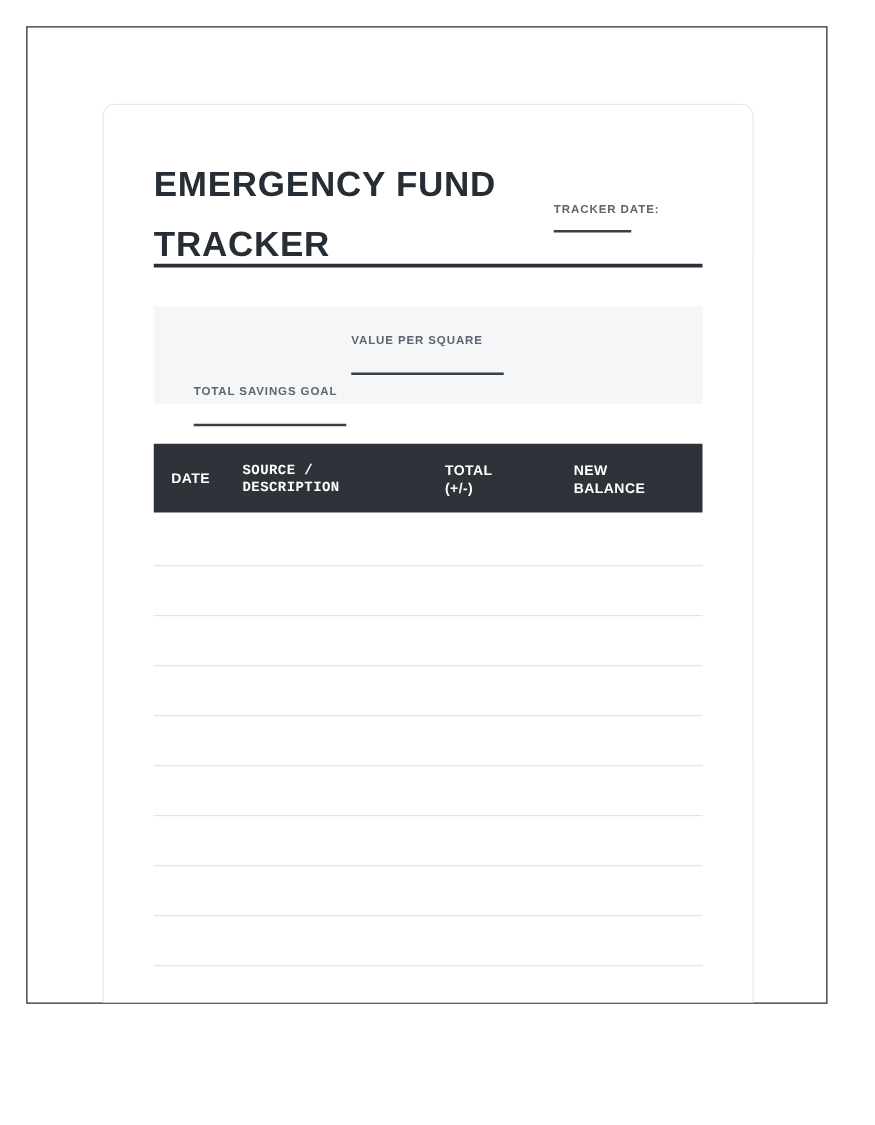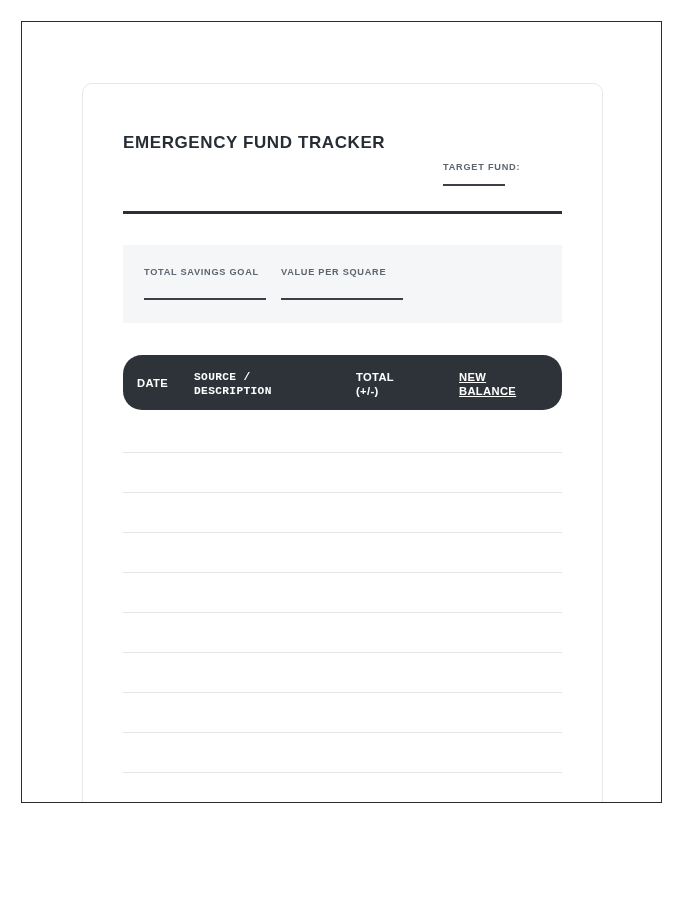--- a/index.html
+++ b/index.html
@@ -54,22 +54,22 @@
   #doc-header {
     position: relative;
     height: 132px;
   }
   #page-title {
     position: absolute;
     left: 0;
     top: 40px;
     width: 300px;
     margin: 0;
-    font-size: 17px;
-    line-height: 38px;
+    font-size: 28px;
+    line-height: 48px;
     font-weight: bold;
     letter-spacing: 0.6px;
     color: #262d35;
   }
   #target-date-block {
     position: absolute;
     left: 320px;
     top: 78px;
     width: 120px;
   }
@@ -103,21 +103,21 @@
     top: 161px;          
     width: 439px;
     height: 78px;
     background: #f5f6f7;
     box-sizing: border-box;
   }
   .summary-field {
     position: absolute;
     top: 22px;
   }
-  .summary-field:nth-of-type(1) { left: 21px;  width: 125px; }
+  .summary-field:nth-of-type(1) { left: 32px;  width: 125px; margin-top: 41px; }
   .summary-field:nth-of-type(2) { left: 158px; width: 125px; }
   .summary-field:nth-of-type(3) { left: 297px; width: 125px; }
 
   .summary-label {
     display: block;
     font-size: 9.2px;
     font-weight: bold;
     letter-spacing: 0.72px;
     color: #5d6670;
     white-space: nowrap;
@@ -135,36 +135,35 @@
   #ledger-table {
     position: absolute;
     left: 40px;
     top: 271px;          
     width: 439px;
   }
   #ledger-header-row {
     position: relative;
     height: 55px;
     background: #2d3339;
-    border-radius: 19px;
   }
   .col-head {
     position: absolute;
     top: 16px;
     font-size: 11.2px;
     font-weight: bold;
     line-height: 13.5px;
     letter-spacing: 0.35px;
     color: #ffffff;
     white-space: pre-line;
   }
   .col-head.col-date    { left: 14px;  top: 22px; }
   .col-head.col-source  { left: 71px; font-family: Liberation Mono, monospace;  }
   .col-head.col-amount  { left: 233px; }
-  .col-head.col-balance { left: 336px; text-decoration: underline; }
+  .col-head.col-balance { left: 336px; }
 
   .ledger-row {
     height: 40px;
     border-bottom: 1px solid #e3e5e7;
     box-sizing: border-box;
   }
   .ledger-row.first { height: 43px; }
 </style>
 </head>
 <body>
@@ -172,21 +171,21 @@
 <div id="outer-frame">
 
   <div id="tracker-card">
 
     <div class="card-inner">
       <div id="doc-header">
 
         <h1 id="page-title">EMERGENCY FUND TRACKER</h1>
 
         <div id="target-date-block">
-          <span id="target-date-label">TARGET FUND:</span>
+          <span id="target-date-label">TRACKER DATE:</span>
           <div id="target-date-line"></div>
         </div>
 
         <div id="title-rule"></div>
       </div>
     </div>
 
     <div id="summary-panel">
 
       <div class="summary-field">

